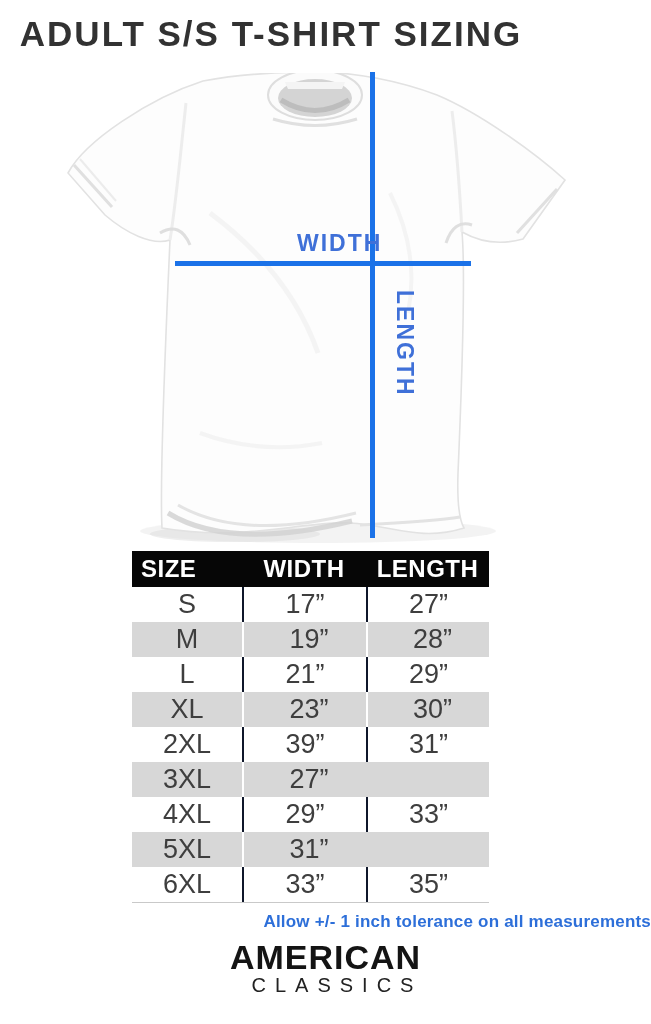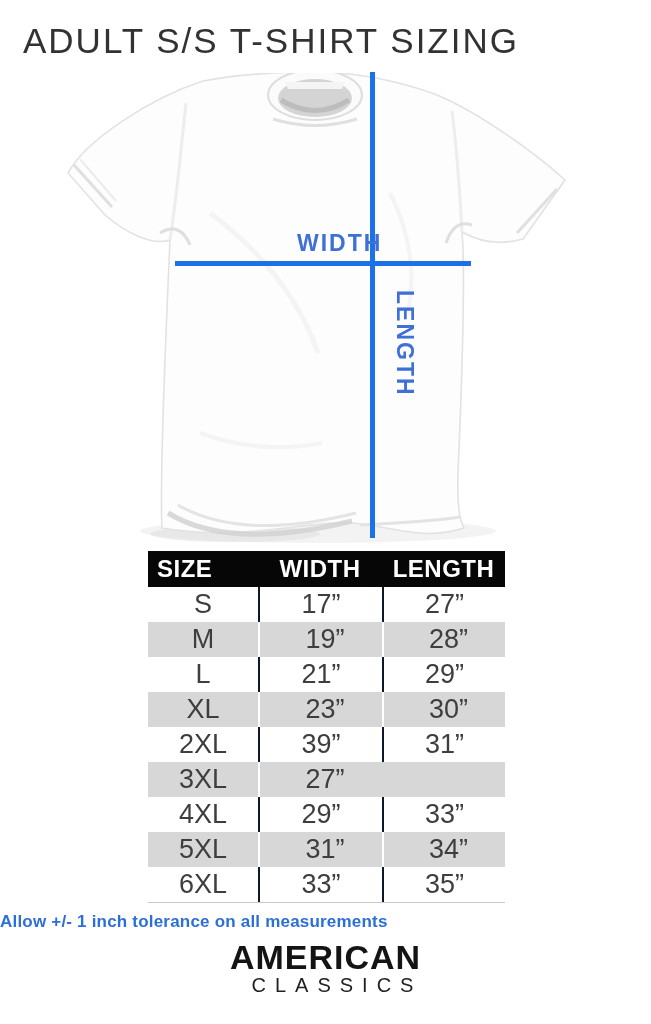--- a/index.html
+++ b/index.html
@@ -3,50 +3,50 @@
 <meta charset="utf-8">
 <style>
   html,body{margin:0;padding:0;background:#fff;}
   #stage{
     position:relative;width:651px;height:1024px;background:#fff;overflow:hidden;
     font-family:"Liberation Sans", sans-serif;
   }
   
   .page-title{
     position:absolute;left:0;top:14px;width:542px;text-align:center;
-    font-size:35px;font-weight:400;letter-spacing:2px;color:#323232;margin-top:7px;
+    font-size:35px;font-weight:700;letter-spacing:2px;color:#323232;
   }
   
   .shirt-wrap{position:absolute;left:60px;top:73px;width:530px;height:470px;}
   .shirt-wrap svg{position:absolute;left:0;top:0;}
   .m-line{position:absolute;background:var(--line-blue,#1b72e8);}
   .m-line.h{left:115px;top:188px;width:296px;height:5px;}
   .m-line.v{left:310px;top:-1px;width:5px;height:466px;}
   .m-label{
     position:absolute;font-weight:bold;font-size:23px;letter-spacing:2px;
     color:var(--label-blue,#3f70d8);white-space:nowrap;
   }
   .m-label.w{left:237px;top:157px;}
   .m-label.l{left:331px;top:217px;transform-origin:0 0;transform:rotate(90deg) translate(0,-100%);}
   
-  .size-table{position:absolute;left:148px;top:551px;width:357px;}
+  .size-table{position:absolute;left:132px;top:551px;width:357px;}
   .thead{display:flex;height:36px;background:var(--header-bg,#060606);align-items:center;}
   .thead .tcell{color:var(--header-fg,#fff);font-weight:bold;font-size:24px;letter-spacing:.5px;}
   .trow{display:flex;height:35px;align-items:center;background:#fff;}
   .trow.gray{background:var(--alt-row,#d7d7d7);}
   .tbody{border-bottom:1px solid #c9c9c9;}
   .tcell{box-sizing:border-box;text-align:center;overflow:hidden;}
   .c0{width:110px;}.c1{width:124px;}.c2{width:123px;}
   .thead .c0{text-align:left;padding-left:9px;}
   .trow .tcell{font-size:27px;font-weight:300;color:#3e3e3e;}
   .trow .c1,.trow .c2{border-left:2px solid #0f172a;height:100%;line-height:34px;}
   .trow.gray .c1,.trow.gray .c2{border-left-color:#ffffff;padding-left:8px;}
   
   .tolerance-note{
-    position:absolute;left:0;top:912px;width:651px;text-align:left;
+    position:absolute;left:0;top:912px;width:651px;text-align:right;
     font-size:17px;font-weight:bold;color:var(--note-blue,#2d6fd9);letter-spacing:.2px;
   }
   .brand{position:absolute;left:0;top:941px;width:651px;text-align:center;color:#141414;}
   .brand-line1{font-size:34px;font-weight:800;letter-spacing:1px;line-height:33px;}
   .brand-line2{font-size:20px;font-weight:300;letter-spacing:9px;padding-left:23px;line-height:22px;color:#222;}
 </style>
 </head>
 <body>
 
 <div id="stage" style="--line-blue: #1b72e8; --label-blue: #3f70d8; --note-blue: #2d6fd9; --header-bg: #060606; --header-fg: #ffffff; --alt-row: #d7d7d7;">
@@ -142,21 +142,20 @@
           <div class="tcell c1">27”</div>
         </div>
         <div class="trow">
           <div class="tcell c0">4XL</div>
           <div class="tcell c1">29”</div>
           <div class="tcell c2">33”</div>
         </div>
         <div class="trow gray">
           <div class="tcell c0">5XL</div>
           <div class="tcell c1">31”</div>
-          <div class="tcell c2">34”</div>
         </div>
         <div class="trow">
           <div class="tcell c0">6XL</div>
           <div class="tcell c1">33”</div>
           <div class="tcell c2">35”</div>
         </div>
       </div>
   </div>
 
   <div class="tolerance-note">Allow +/- 1 inch tolerance on all measurements</div>

